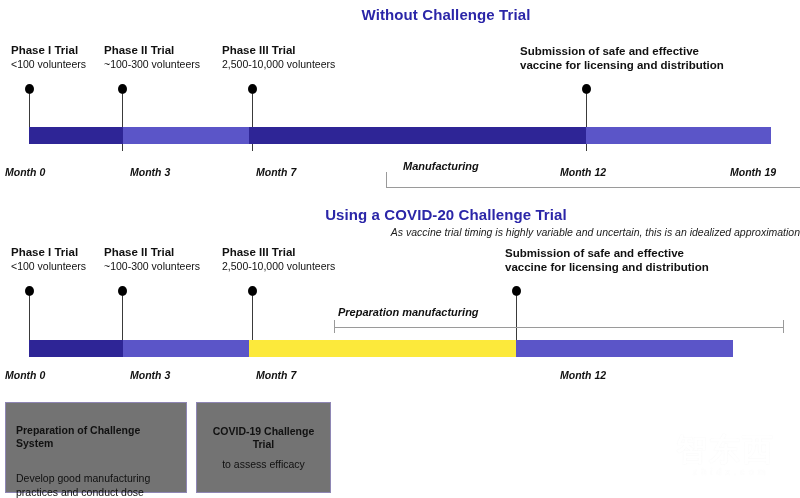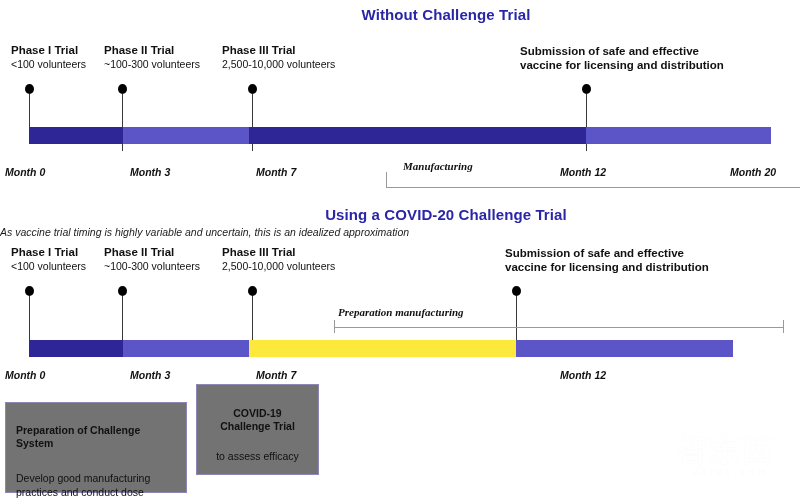--- a/index.html
+++ b/index.html
@@ -31,21 +31,21 @@
     text-align: center;
     width: 800px;
     left: 0;
     letter-spacing: 0.1px;
     margin-left: 46px;
   }
   .section-sub {
     font-size: 10.5px;
     font-style: italic;
     color: #1b1b1b;
-    text-align: left;
+    text-align: right;
     width: 800px;
     left: 0;
   }
 
   
   .ms-title {
     font-size: 11.5px;
     font-weight: bold;
     color: #111111;
     white-space: nowrap;
@@ -93,21 +93,20 @@
   .brk-cap {
     width: 1px;
     background: #9a9a9a;
   }
   .brk-label {
     font-size: 11px;
     font-style: italic;
     font-weight: bold;
     color: #111111;
     white-space: nowrap;
-    font-family: Liberation Serif, serif;
   }
 
   
   .infobox {
     background: #737373;
     border: 1px solid #8E86B4;
     box-sizing: border-box;
     padding: 21px 10px;
   }
   .ib-head {
@@ -116,21 +115,21 @@
     color: #111111;
     line-height: 13px;
   }
   .ib-body {
     font-size: 10.5px;
     color: #111111;
     line-height: 14px;
     margin-top: 21px;
   }
   .infobox.centered { text-align: center; padding-top: 22px; }
-  .infobox.centered .ib-body { margin-top: 16px; }
+  .infobox.centered .ib-body { margin-top: 6px; }
 
   
   .watermark {
     opacity: 0.30;
     user-select: none;
   }
   .wm-glyphs {
     font-size: 31px;
     font-weight: bold;
     color: #ffffff;
@@ -191,21 +190,21 @@
     <div class="bar-seg seg-dark" style="width:94px;"></div>
     <div class="bar-seg seg-mid" style="width:126px;"></div>
     <div class="bar-seg seg-dark" style="width:337px;"></div>
     <div class="bar-seg seg-mid" style="width:185px;"></div>
   </div>
 
   <div class="abs month" style="left:5px;   top:166px;">Month 0</div>
   <div class="abs month" style="left:130px; top:166px;">Month 3</div>
   <div class="abs month" style="left:256px; top:166px;">Month 7</div>
   <div class="abs month" style="left:560px; top:166px;">Month 12</div>
-  <div class="abs month" style="left:730px; top:166px;">Month 20</div>
+  <div class="abs month" style="left:730px; top:166px;">Month 19</div>
 
   <div class="abs brk-label" style="left:403px; top:160px;">Manufacturing</div>
   <div class="abs brk-cap" style="left:386px; top:172px; height:16px;"></div>
   <div class="abs brk-line" style="left:386px; top:187px; width:414px;"></div>
 
   <div class="abs section-title" style="top:206px;">Using a COVID-20 Challenge Trial</div>
   <div class="abs section-sub" style="top:226px;">As vaccine trial timing is highly variable and uncertain, this is an idealized approximation</div>
 
   <div class="abs" style="left:11px; top:245px;">
     <div class="ms-title">Phase I Trial</div>
@@ -256,21 +255,21 @@
   <div class="abs month" style="left:5px;   top:369px;">Month 0</div>
   <div class="abs month" style="left:130px; top:369px;">Month 3</div>
   <div class="abs month" style="left:256px; top:369px;">Month 7</div>
   <div class="abs month" style="left:560px; top:369px;">Month 12</div>
 
   <div class="abs infobox" style="left:5px; top:402px; width:182px; height:91px;">
     <div class="ib-head">Preparation of Challenge System</div>
     <div class="ib-body">Develop good manufacturing practices and conduct dose escalation study</div>
   </div>
 
-  <div class="abs infobox centered" style="left:196px; top:384px; width:123px; height:91px;">
+  <div class="abs infobox centered" style="left:196px; top:402px; width:135px; height:91px;">
     <div class="ib-head">COVID-19 Challenge Trial</div>
     <div class="ib-body">to assess efficacy</div>
   </div>
 
   <div class="abs watermark" style="left:676px; top:433px; width:110px;">
     <div class="wm-glyphs">智东西</div>
     <div class="wm-url">zhidx.com</div>
   </div>
 
 </div>

